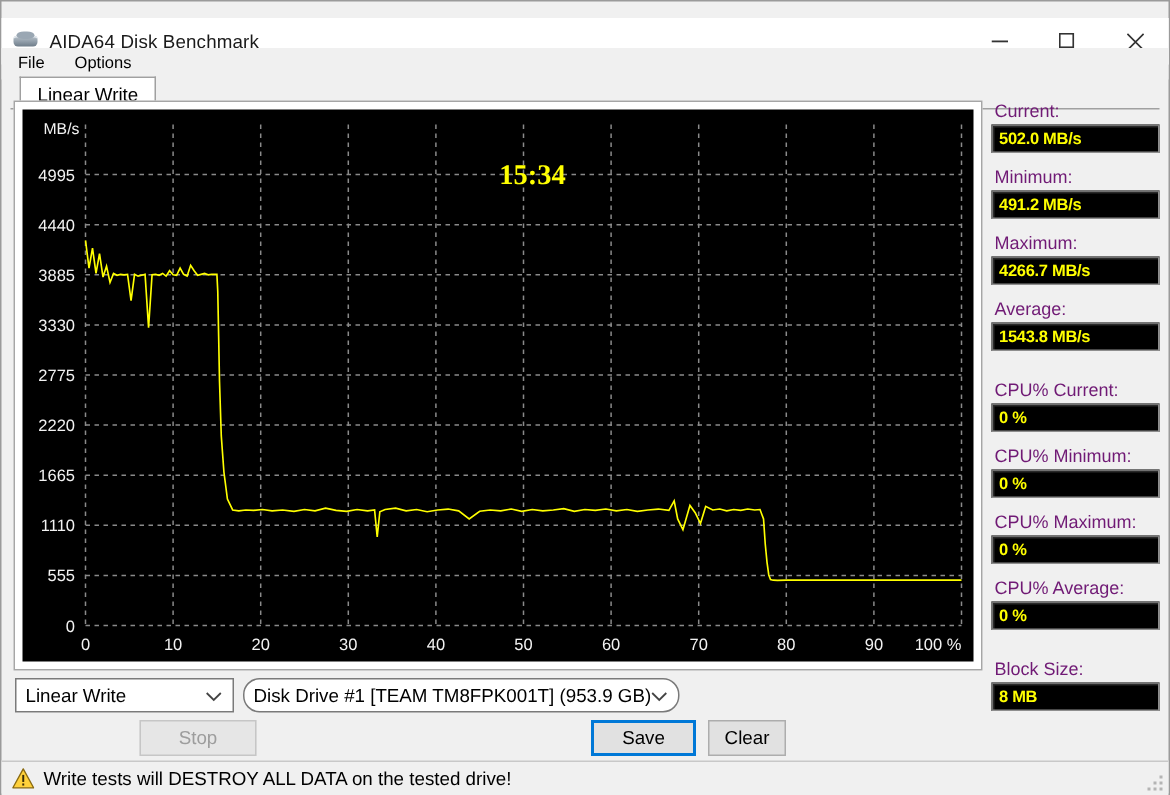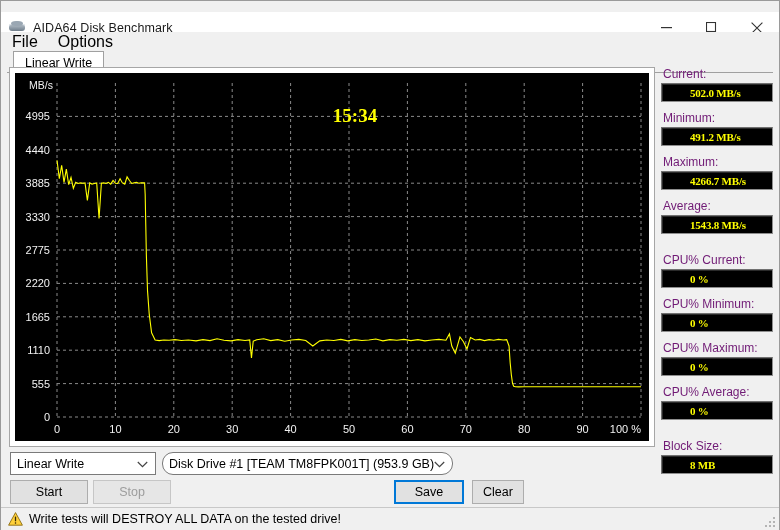--- a/index.html
+++ b/index.html
@@ -60,21 +60,21 @@
   .winbtn svg { display: block; }
 
   
   #menubar {
     position: absolute; left: 0; top: 31px;
     width: 778px; height: 21px;
     background: #f0f0f0;
     display: flex; align-items: center;
   }
   .menuitem {
-    font-size: 16px; color: #000;
+    font-size: 11px; color: #000;
     padding: 2px 9px 3px 9px;
     margin-left: 2px;
   }
 
   
   #tabstrip {
     position: absolute; left: 6px; top: 50px;
     width: 766px; height: 22px;
   }
   #tab-linear-write {
@@ -127,26 +127,25 @@
     border: 1px solid #8e8e8e;
     border-top-color: #707070;
     border-left-color: #707070;
     box-sizing: border-box;
     display: flex; align-items: center;
     padding-left: 4px;
     margin-bottom: 9px;
     box-shadow: inset 1px 1px 0 #2a2a2a;
   }
   .stat-val {
-    font-family: Liberation Serif, serif;
+    font-family: Liberation Sans, sans-serif;
     font-size: 11px; font-weight: bold;
     color: #ffff00;
     letter-spacing: -0.2px;
     white-space: nowrap;
-    margin-left: 24px;
   }
   .sidebar-gap { height: 10px; }
 
   
   #bottom {
     position: absolute; left: 0; top: 448px;
     width: 778px; height: 80px;
   }
   .combo {
     position: absolute;
@@ -347,21 +346,20 @@
       </span>
     </div>
     <div class="combo" id="combo-drive">
       <span>Disk Drive #1  [TEAM TM8FPK001T]  (953.9 GB)</span>
       <span class="caret">
         <svg width="11" height="7" viewBox="0 0 11 7">
             <path d="M0.8 1 L5.5 5.6 L10.2 1" fill="none" stroke="#444" stroke-width="1.2"></path>
           </svg>
       </span>
     </div>
-    <div class="btn" id="btn-start">Start</div>
     <div class="btn" id="btn-save">Save</div>
     <div class="btn" id="btn-stop">Stop</div>
     <div class="btn" id="btn-clear">Clear</div>
   </div>
 
   <div id="warnbar">
     <svg id="warn-icon" width="15" height="14" viewBox="0 0 15 14">
       <path d="M7.5 0.6 L14.4 13.2 L0.6 13.2 Z" fill="#ffd13b" stroke="#8a6a10" stroke-width="0.9" stroke-linejoin="round"></path>
       <rect x="6.85" y="4.6" width="1.3" height="4.7" fill="#3a2c05"></rect>
       <rect x="6.85" y="10.3" width="1.3" height="1.4" fill="#3a2c05"></rect>

